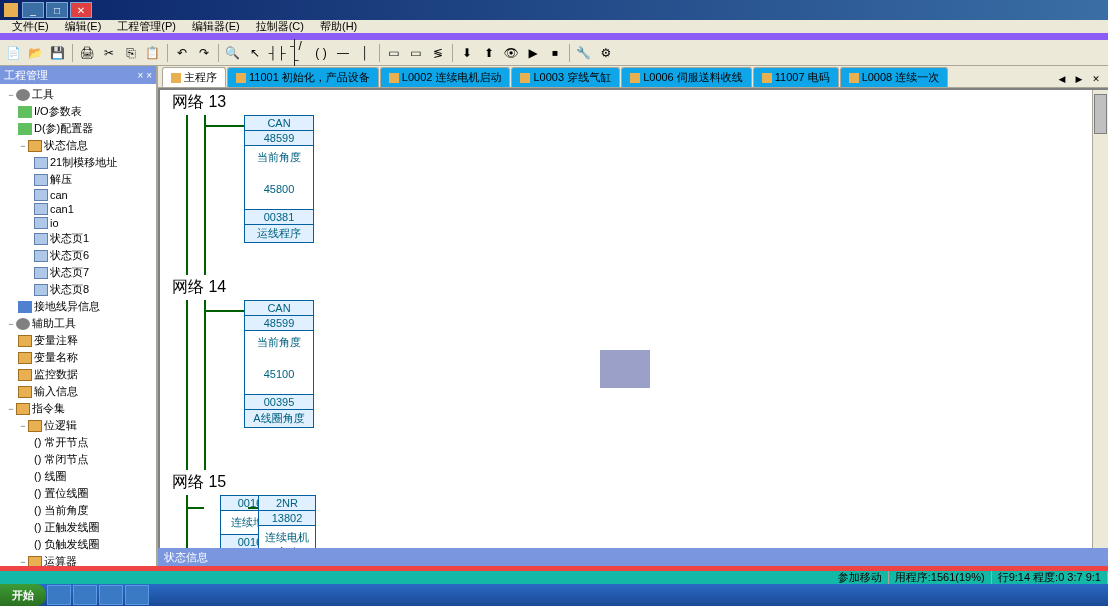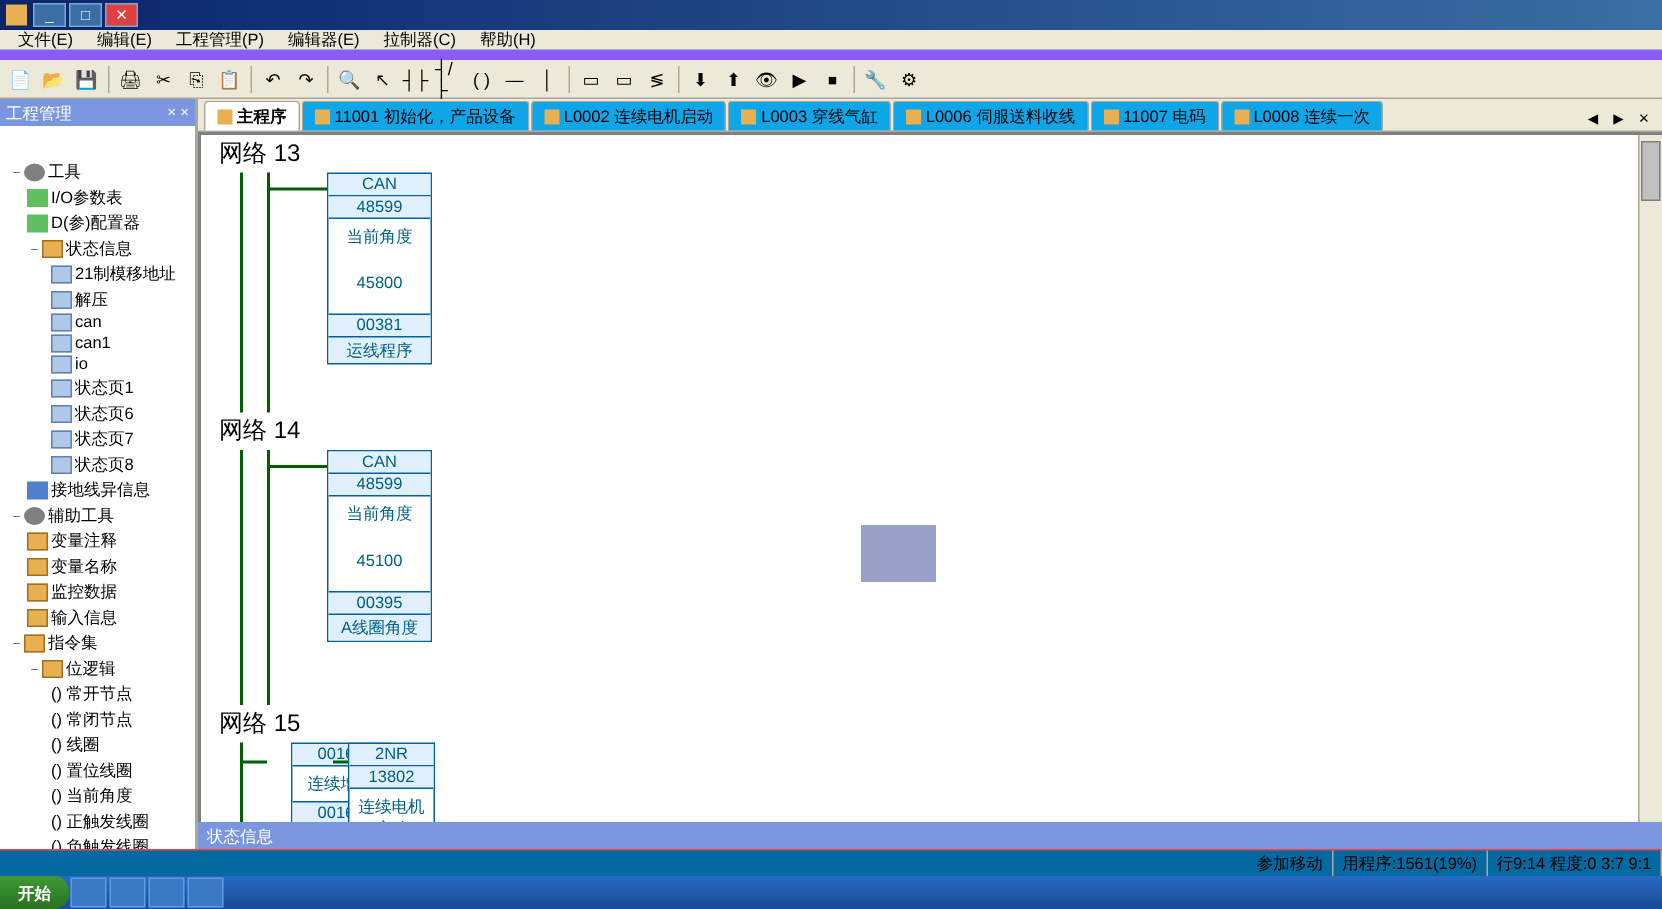--- a/index.html
+++ b/index.html
@@ -19,40 +19,40 @@
 
 
 .toolbar { height: 26px; background: #ece9d8; border-bottom: 1px solid #aca899; display: flex; align-items: center; padding: 0 4px; gap: 2px; }
 .tb-btn { width: 20px; height: 20px; border: 1px solid transparent; display: flex; align-items: center; justify-content: center; cursor: pointer; font-size: 12px; }
 .tb-sep { width: 1px; height: 18px; background: #aca899; margin: 0 2px; }
 
 
 .main { flex: 1; display: flex; overflow: hidden; }
 
 
-.left-panel { width: 132px; background: #fff; border-right: 2px solid #aca899; display: flex; flex-direction: column; gap: 20px; }
+.left-panel { width: 158px; background: #fff; border-right: 2px solid #aca899; display: flex; flex-direction: column; }
 .panel-header { height: 18px; background: #7a96df; color: #fff; padding: 1px 4px; display: flex; align-items: center; justify-content: space-between; font-size: 11px; }
 .panel-header .close-x { cursor: pointer; font-size: 10px; }
 .tree { flex: 1; overflow-y: auto; padding: 2px; background: #fff; }
 .tree-node { padding: 1px 0 1px 4px; white-space: nowrap; cursor: pointer; display: flex; align-items: center; }
 .tree-node .expander { width: 10px; display: inline-block; text-align: center; color: #666; font-size: 9px; }
 .tree-node .ticon { width: 14px; height: 12px; display: inline-block; margin-right: 2px; }
 .ticon.folder { background: #e8b050; border: 1px solid #a07020; }
 .ticon.item { background: #b0c8e8; border: 1px solid #6080b0; }
 .ticon.gear { background: #808080; border-radius: 50%; }
 .ticon.green { background: #60c060; }
 .ticon.blue { background: #5080d0; }
 .tree-node.d1 { padding-left: 16px; }
 .tree-node.d2 { padding-left: 32px; }
 
 
 .right-side { flex: 1; display: flex; flex-direction: column; background: #ece9d8; }
 .tabs { height: 22px; background: #ece9d8; display: flex; align-items: flex-end; padding: 0 4px; gap: 1px; border-bottom: 1px solid #aca899; }
 .tab { height: 20px; padding: 2px 8px; background: #0ea5e9; border: 1px solid #aca899; border-bottom: none; border-radius: 3px 3px 0 0; cursor: pointer; display: flex; align-items: center; gap: 3px; font-size: 10px; }
-.tab.active { background: #fff; font-weight: bold; }
+.tab.active { background: #fff; }
 .tab-icon { width: 10px; height: 10px; background: #e8b050; }
 .tab-right { margin-left: auto; display: flex; gap: 1px; }
 .tab-right .tb-btn { width: 16px; height: 16px; font-size: 9px; }
 
 
 .canvas-wrap { flex: 1; background: #fff; position: relative; overflow: auto; border-left: 2px solid #808080; border-top: 2px solid #808080; }
 .canvas { position: relative; min-height: 700px; }
 .network-hdr { padding: 2px 12px; font-size: 16px; color: #000; background: #fff; }
 .network-label { color: #008000; padding: 0 16px; font-size: 11px; }
 .network-body { position: relative; height: 150px; background: #fff; }
@@ -63,21 +63,21 @@
 .block .bval { padding: 4px 2px; color: #006080; }
 .block .bfoot { border-top: 1px solid #0060a0; padding: 1px; color: #006080; background: #e0f0ff; }
 .sel-box { position: absolute; background: #9aa0c8; }
 .canvas-scroll-v { position: absolute; right: 0; top: 0; bottom: 0; width: 16px; background: #ece9d8; border-left: 1px solid #aca899; }
 .scroll-thumb { position: absolute; left: 1px; right: 1px; background: #c0c0c0; border: 1px solid #808080; }
 
 
 .bottom-panel { height: 18px; background: #7a96df; color: #fff; padding: 1px 6px; display: flex; align-items: center; font-size: 11px; }
 
 
-.status-bar { height: 18px; background: #0369a1; border-top: 1px solid #ef4444; display: flex; align-items: center; font-size: 10px; }
+.status-bar { height: 18px; background: #14b8a6; border-top: 5px solid #ef4444; display: flex; align-items: center; font-size: 10px; }
 .status-bar .cell { padding: 0 6px; border-right: 1px solid #aca899; height: 100%; display: flex; align-items: center; }
 .status-bar .spacer { flex: 1; }
 .status-tray { height: 22px; background: linear-gradient(to bottom, #2a6ac5, #1a4a95); display: flex; align-items: center; }
 .start-btn { height: 22px; padding: 0 12px; background: linear-gradient(to bottom, #3d9b35, #2a7020); color: #fff; border-radius: 0 10px 10px 0; cursor: pointer; display: flex; align-items: center; font-weight: bold; }
 .tray-item { width: 24px; height: 20px; margin: 0 1px; background: #3a7ac5; border: 1px solid #5a9ae5; cursor: pointer; }
 </style>
 </head>
 <body>
 
 <div class="title-bar">

